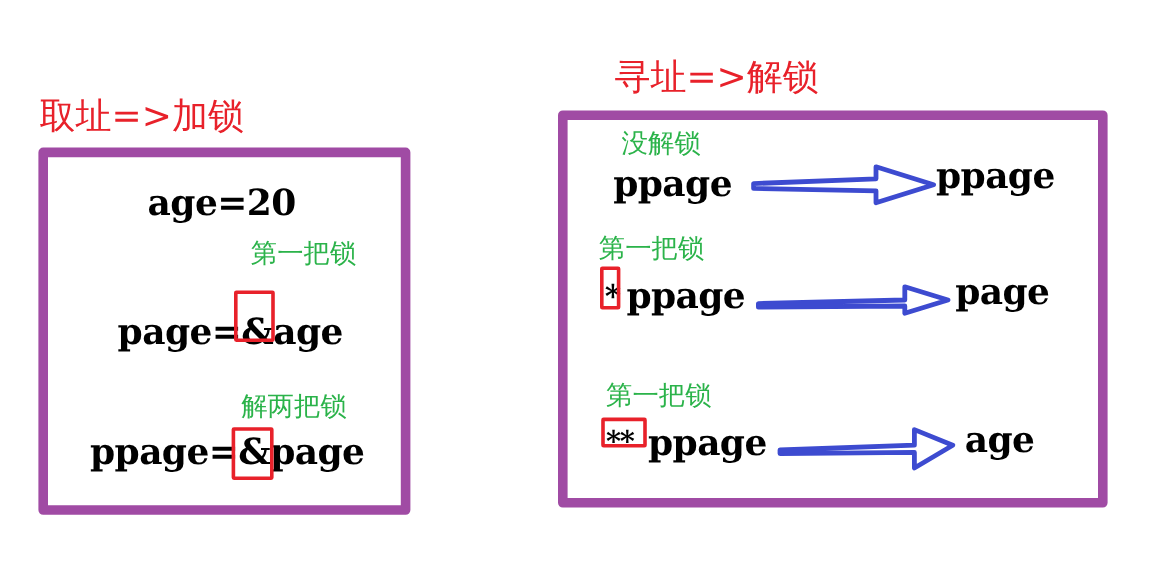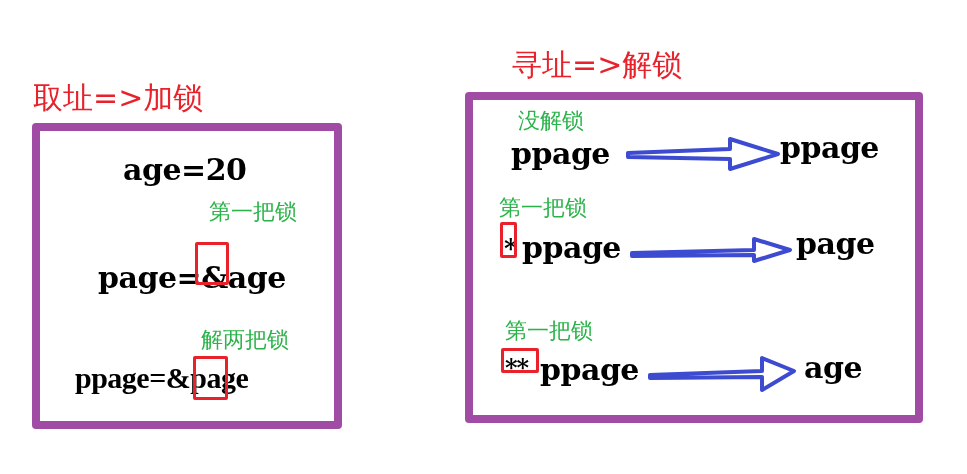--- a/index.html
+++ b/index.html
@@ -20,21 +20,21 @@
 
 <div class="abs code" style="left:123px;top:152px;">age=20</div>
 
 <div class="abs lock" style="left:209px;top:199px;">第一把锁</div>
 <div class="abs code" style="left:98px;top:260px;">
   <span>page=</span><span>&amp;</span><span>age</span>
 </div>
 <div class="hl" style="left:195px;top:242px;width:34px;height:43px;"></div>
 
 <div class="abs lock" style="left:201px;top:327px;">解两把锁</div>
-<div class="abs code" style="left:75px;top:360px;font-family:Liberation Serif, serif;">
+<div class="abs code" style="left:75px;top:360px;">
   <span>ppage=</span><span>&amp;</span><span>page</span>
 </div>
 <div class="hl" style="left:193px;top:356px;width:35px;height:44px;"></div>
 
 <div class="abs title" style="left:480px;top:47px;margin-left:32px;">寻址=&gt;解锁</div>
 <div class="box" style="left:465px;top:92px;width:458px;height:331px;"></div>
 
 <div class="abs lock" style="left:518px;top:108px;">没解锁</div>
 <div class="abs code" style="left:511px;top:136px;">ppage</div>
 <svg class="arrow" style="left:626px;top:136px;" width="160" height="40" viewBox="0 0 160 40">

